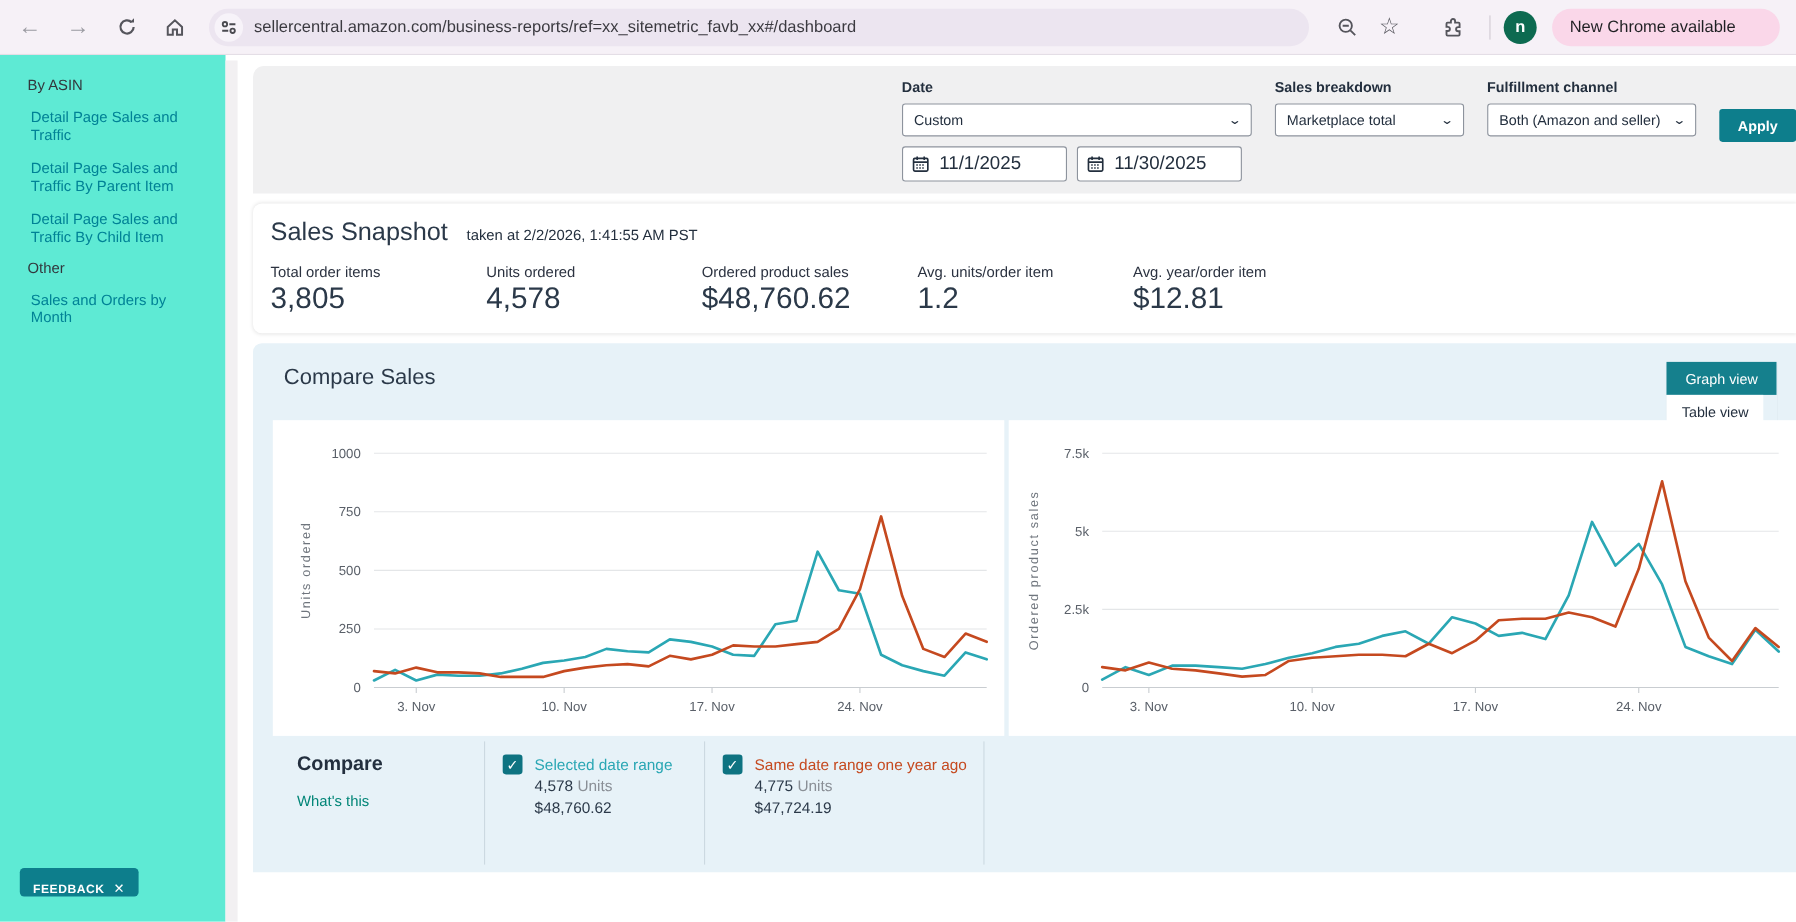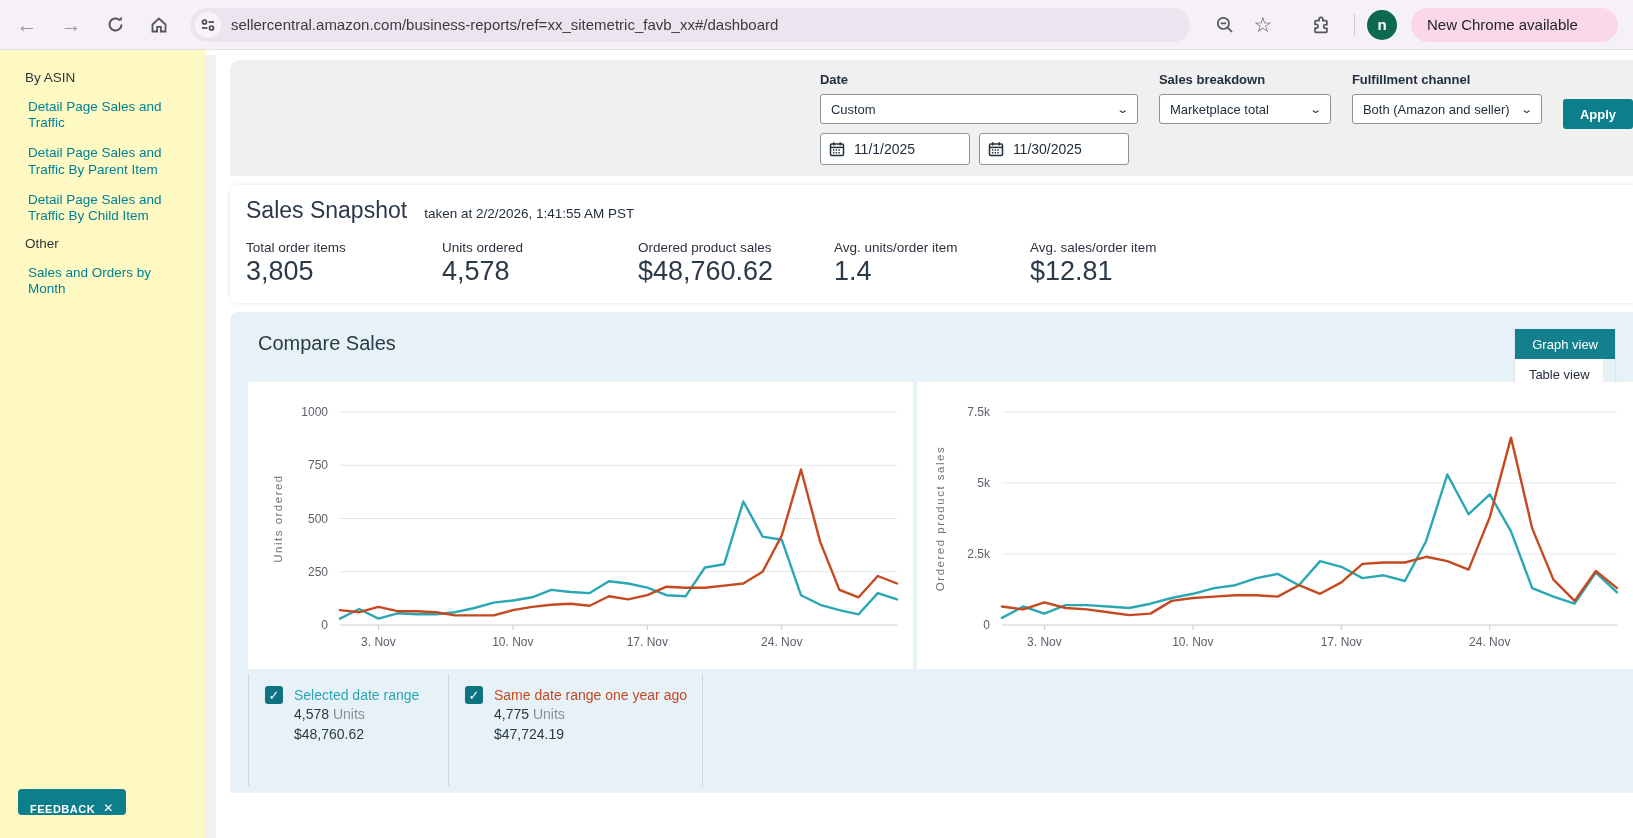--- a/index.html
+++ b/index.html
@@ -22,41 +22,41 @@
   .chrome-right { display:flex; align-items:center; margin-left:14px; flex:0 0 auto; }
   .chrome-right .nav-ic { margin-left:4px; }
   .chrome-divider { width:1px; height:22px; background:#cfc9d2; margin:0 12px 0 16px; }
   .avatar { width:30px; height:30px; border-radius:50%; background:#0d6a50; color:#fff;
             display:flex; align-items:center; justify-content:center; font-size:15px; font-weight:bold; cursor:pointer; }
   .new-chrome { height:34px; margin-left:14px; background:#fad7e9; border-radius:17px;
             display:flex; align-items:center; padding:0 40px 0 16px; font-size:15px; color:#1f2023;
             white-space:nowrap; cursor:pointer; }
 
   
-  .sidebar { position:absolute; top:50px; left:0; width:205px; bottom:0; background:#fef9c3; padding:8px 0 0 25px; }
+  .sidebar { position:absolute; top:50px; left:0; width:205px; bottom:0; background:#5eead4; padding:8px 0 0 25px; }
   .sb-header { font-size:13.5px; color:#32373d; margin-top:12px; }
   .sb-link { font-size:13.5px; color:#008296; width:150px; line-height:1.2; margin:14px 0 0 3px; cursor:pointer; }
   .scrollstrip { position:absolute; top:55px; left:205px; width:11px; bottom:0; background:#f2f0f2; }
 
   
   .main { position:absolute; top:50px; left:230px; width:1403px; bottom:0; background:#fff; }
 
   
   .filter-panel { margin-top:10px; height:116px; background:#f0f0f1; border-radius:10px 0 0 0;
                   padding:12px 0 0 34px; display:flex; align-items:flex-start;justify-content:flex-end; }
   .fgroup { margin-right:21px; }
   .flabel { font-size:13px; font-weight:bold; color:#232f3e; margin-bottom:7px; }
   .select { background:#fff; border:1px solid #8d939d; border-radius:3px; height:30px;
             display:flex; align-items:center; padding:0 10px; font-size:13px; color:#232f3e; cursor:pointer; }
   .select .chev { margin-left:auto; font-size:11px; color:#232f3e; transform:scaleX(1.4); }
   .date-inputs { display:flex; margin-top:9px; }
   .dinput { width:156px; height:32px; background:#fff; border:1px solid #8d939d; border-radius:3px;
             display:flex; align-items:center; padding:0 8px; margin-right:9px; }
   .dinput .cal { margin-right:9px; display:flex; }
-  .dinput input { border:none; outline:none; font-size:14px; color:#232f3e; width:100%;
+  .dinput input { border:none; outline:none; font-size:17px; color:#232f3e; width:100%;
                   font-family:"Liberation Sans", sans-serif; background:transparent; }
   .apply-btn { margin-top:27px; height:30px; padding:0 17px; background:#0d7e8c; color:#fff;
                border:none; border-radius:3px; font-size:13px; font-weight:bold; cursor:pointer;
                font-family:"Liberation Sans", sans-serif; }
 
   
   .snapshot { margin-top:9px; height:118px; background:#fff; border-radius:8px 0 0 8px;
               box-shadow:0 0 4px rgba(0,0,0,.12); padding:12px 0 0 16px; }
   .snap-head { display:flex; align-items:baseline; }
   .snap-title { font-size:23px; color:#2b3949; }
@@ -229,24 +229,24 @@
         <div class="metric">
           <div class="mlabel">Units ordered</div>
           <div class="mvalue">4,578</div>
         </div>
         <div class="metric">
           <div class="mlabel">Ordered product sales</div>
           <div class="mvalue">$48,760.62</div>
         </div>
         <div class="metric">
           <div class="mlabel">Avg. units/order item</div>
-          <div class="mvalue">1.4</div>
-        </div>
-        <div class="metric">
-          <div class="mlabel">Avg. sales/order item</div>
+          <div class="mvalue">1.2</div>
+        </div>
+        <div class="metric">
+          <div class="mlabel">Avg. year/order item</div>
           <div class="mvalue">$12.81</div>
         </div>
       </div>
   </section>
 
   <section class="compare">
     <div class="cmp-title">Compare Sales</div>
     <div class="view-toggle">
       <div class="vbtn active">Graph view</div>
       <div class="vbtn idle">Table view</div>
@@ -291,20 +291,24 @@
             <line x1="424.3103448275862" x2="424.3103448275862" y1="243" y2="248" stroke="#c9cdd1" stroke-width="1"></line>
             <text x="424.3103448275862" y="264" text-anchor="middle" font-size="12" fill="#5a6069" font-family="Liberation Sans, sans-serif">17. Nov</text>
             <line x1="572.7586206896551" x2="572.7586206896551" y1="243" y2="248" stroke="#c9cdd1" stroke-width="1"></line>
             <text x="572.7586206896551" y="264" text-anchor="middle" font-size="12" fill="#5a6069" font-family="Liberation Sans, sans-serif">24. Nov</text>
             <text x="27" y="136.5" font-size="11.5" fill="#6f757d" letter-spacing="1.5" text-anchor="middle" font-family="Liberation Sans, sans-serif" transform="rotate(-90 27 136.5)">Ordered product sales</text>
             <polyline points="85.0,235.9 106.2,224.5 127.4,231.6 148.6,223.1 169.8,223.1 191.0,224.5 212.2,226.0 233.4,221.7 254.7,216.0 275.9,211.8 297.1,206.1 318.3,203.2 339.5,196.1 360.7,191.9 381.9,203.2 403.1,179.1 424.3,184.8 445.5,196.1 466.7,193.3 487.9,199.0 509.1,159.2 530.3,92.5 551.6,132.2 572.8,112.4 594.0,149.3 615.2,206.1 636.4,214.6 657.6,221.7 678.8,190.5 700.0,210.3" fill="none" stroke="#2aa7b4" stroke-width="2.4" stroke-linejoin="round" stroke-linecap="round"></polyline>
             <polyline points="85.0,224.5 106.2,227.4 127.4,220.3 148.6,226.0 169.8,227.4 191.0,230.2 212.2,233.1 233.4,231.6 254.7,218.9 275.9,216.0 297.1,214.6 318.3,213.2 339.5,213.2 360.7,214.6 381.9,203.2 403.1,211.8 424.3,200.4 445.5,181.9 466.7,180.5 487.9,180.5 509.1,174.8 530.3,179.1 551.6,187.6 572.8,135.1 594.0,55.6 615.2,146.4 636.4,197.6 657.6,218.9 678.8,189.0 700.0,206.1" fill="none" stroke="#c5491f" stroke-width="2.4" stroke-linejoin="round" stroke-linecap="round"></polyline>
           </svg></div>
     </div>
     <div class="legend-row">
+      <div class="lg-col1">
+        <div class="lg-heading">Compare</div>
+        <div class="lg-whats">What's this</div>
+      </div>
       <div id="legend-items" style="display:flex;">
           <div class="lg-item one">
             <div class="checkbox">✓</div>
             <div class="lg-texts">
               <div class="lg-label" style="color: rgb(42, 167, 180);">Selected date range</div>
               <div class="lg-units"><span class="n">4,578</span> <span class="suffix">Units</span></div>
               <div class="lg-sales">$48,760.62</div>
             </div>
           </div>
           <div class="lg-item two">

